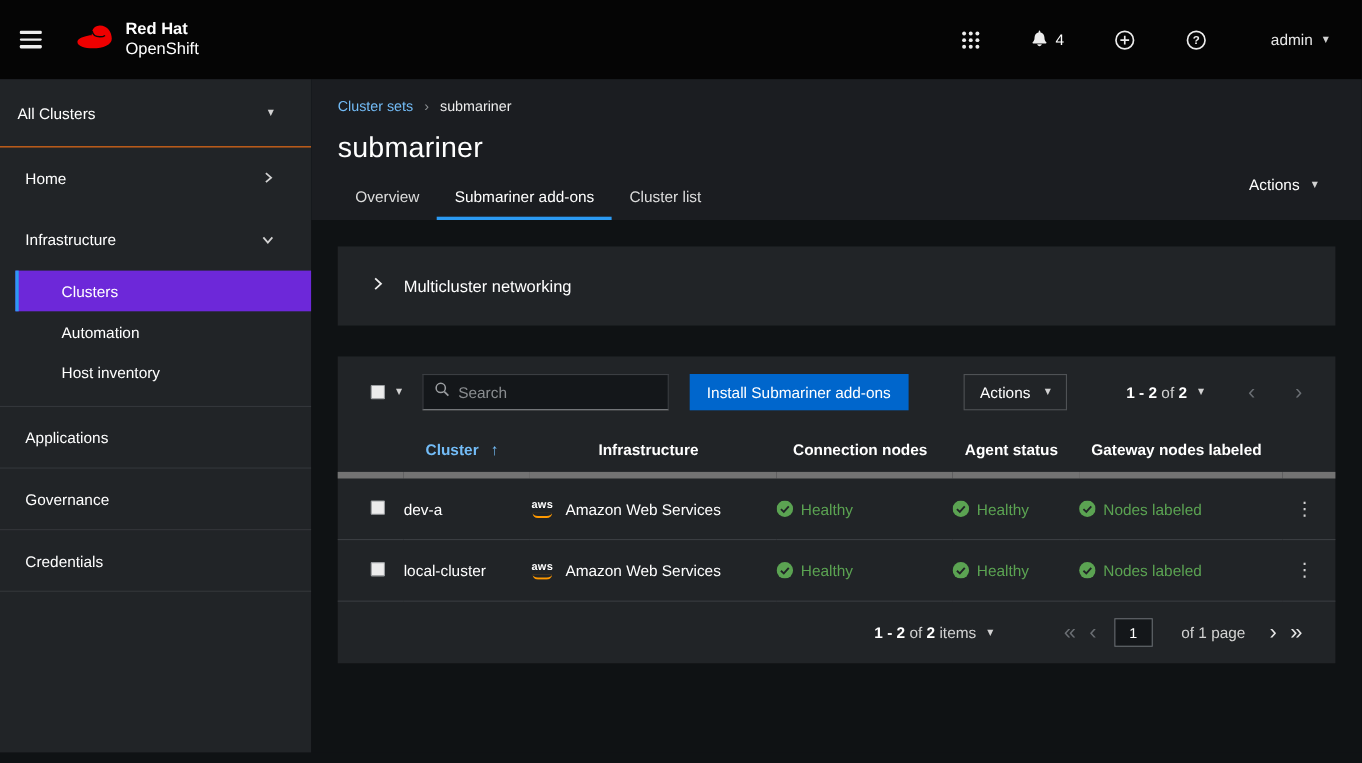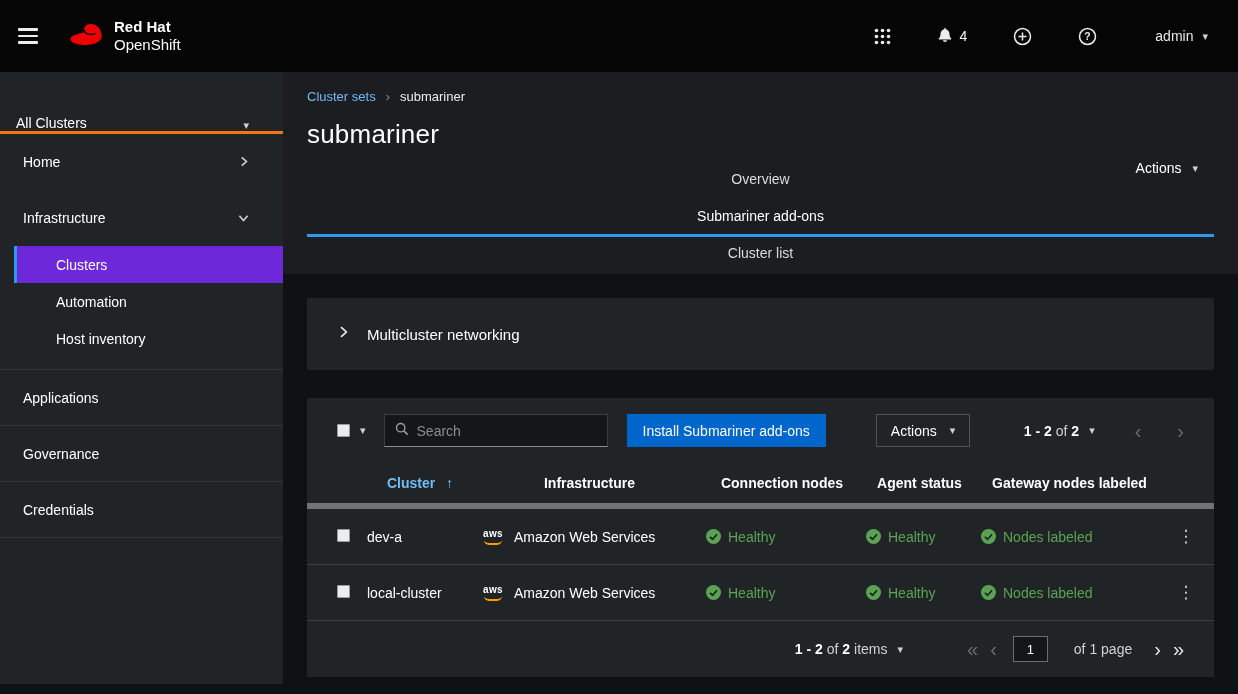--- a/index.html
+++ b/index.html
@@ -19,38 +19,38 @@
   .mh-btn{background:none;border:none;color:#ededed;display:flex;align-items:center;gap:7px;cursor:pointer;padding:6px;margin-left:34px;font-family:inherit;}
   .count{font-size:14px;color:#fff;}
   .user-menu{display:flex;align-items:center;gap:9px;color:#e8e8e8;font-size:14px;margin-left:52px;background:none;border:none;cursor:pointer;font-family:inherit;}
   .caret{font-size:11px;line-height:1;color:#d2d2d2;}
 
   
   .app-body{flex:1;display:flex;min-height:0;}
 
   
   .sidebar{width:283px;flex:0 0 283px;background:#212427;display:flex;flex-direction:column;font-size:14px;}
-  .perspective{height:62px;flex:0 0 62px;display:flex;align-items:flex-end;justify-content:space-between;padding:0 34px 0 16px;border-bottom:3px solid #f97316;cursor:pointer;}
+  .perspective{height:62px;flex:0 0 62px;display:flex;align-items:center;justify-content:space-between;padding:0 34px 0 16px;border-bottom:1px solid #f97316;cursor:pointer;}
   .nav-item{height:56px;display:flex;align-items:center;justify-content:space-between;padding:0 34px 0 23px;cursor:pointer;color:#fff;}
   .nav-link{height:56px;display:flex;align-items:center;padding:0 23px;cursor:pointer;color:#fff;border-bottom:1px solid #33363a;}
   .nav-sub{list-style:none;padding-bottom:12px;}
   .nav-sub li{height:37px;display:flex;align-items:center;margin-left:14px;padding-left:42px;color:#fff;cursor:pointer;}
   .nav-sub li.active{background:#6d28d9;border-left:3px solid #2b9af3;padding-left:39px;}
   .side-divider{border-top:1px solid #33363a;}
 
   
   .main{flex:1;display:flex;flex-direction:column;min-width:0;background:#0f1214;}
   .page-header{background:#1b1d21;padding:17px 24px 0 24px;position:relative;flex:0 0 auto;}
   .breadcrumb{display:flex;align-items:center;gap:10px;font-size:13px;}
   .crumb-link{color:#73bcf7;cursor:pointer;}
   .crumb-sep{color:#8a8d90;}
   .crumb-current{color:#ededed;}
   .page-title{margin-top:15px;font-size:26px;font-weight:500;color:#fff;letter-spacing:.2px;}
   .page-actions{position:absolute;right:40px;top:88px;display:flex;align-items:center;gap:11px;font-size:14px;color:#fff;cursor:pointer;background:none;border:none;font-family:inherit;}
-  .tabs{display:flex;margin-top:13px;flex-direction:column;}
+  .tabs{display:flex;margin-top:13px;}
   .tab{padding:8px 16px 13px;font-size:14px;color:#dcdcdc;cursor:pointer;position:relative;background:none;border:none;font-family:inherit;}
   .tab.active{color:#fff;}
   .tab.active::after{content:"";position:absolute;left:0;right:0;bottom:0;height:3px;background:#2b9af3;}
 
   .page-content{flex:1;padding:24px;display:flex;flex-direction:column;gap:28px;overflow:hidden;}
   .card{background:#212427;}
 
   
   .expand-card{height:72px;flex:0 0 72px;display:flex;align-items:center;padding:0 30px;gap:17px;cursor:pointer;}
   .expand-title{font-size:15px;font-weight:500;color:#fff;}

